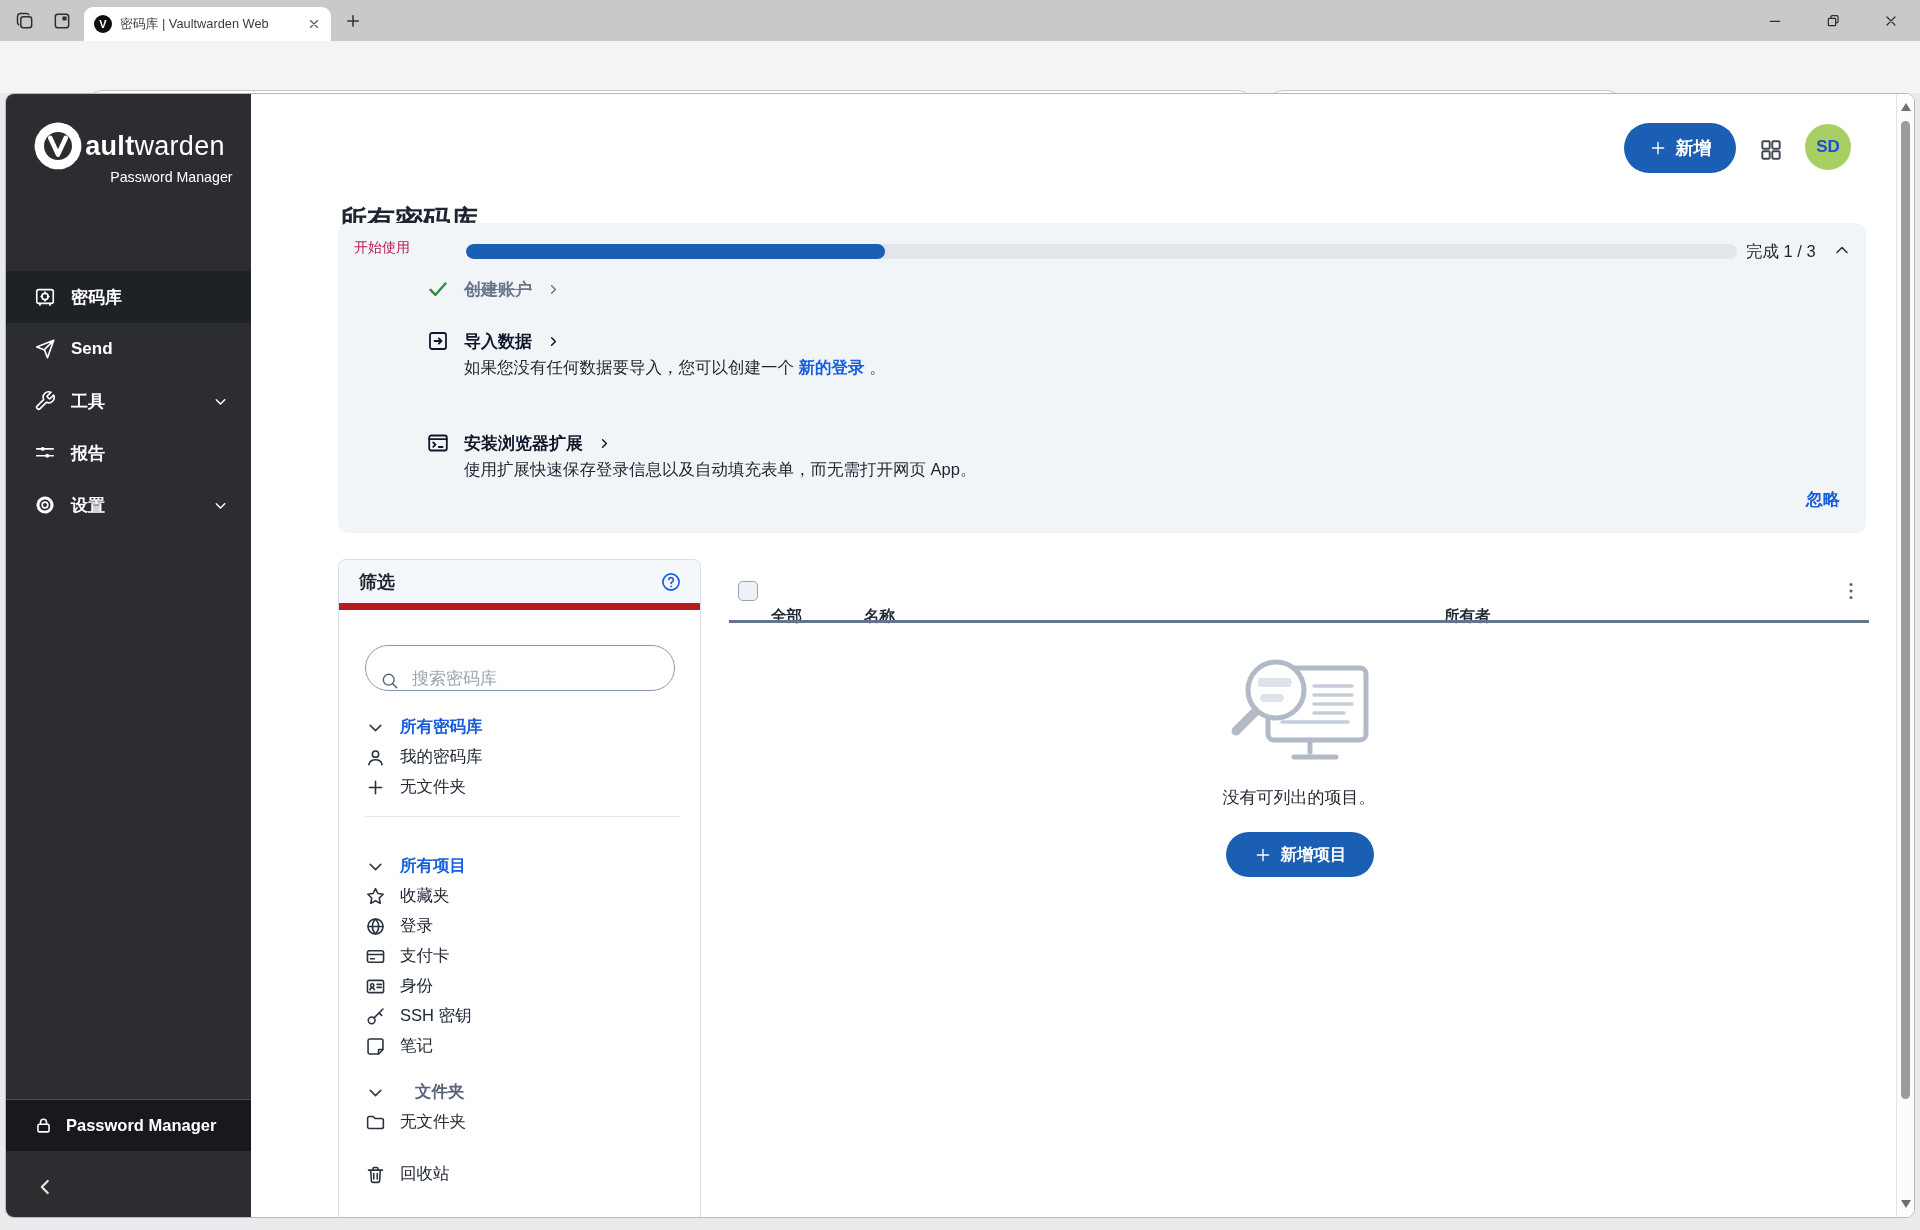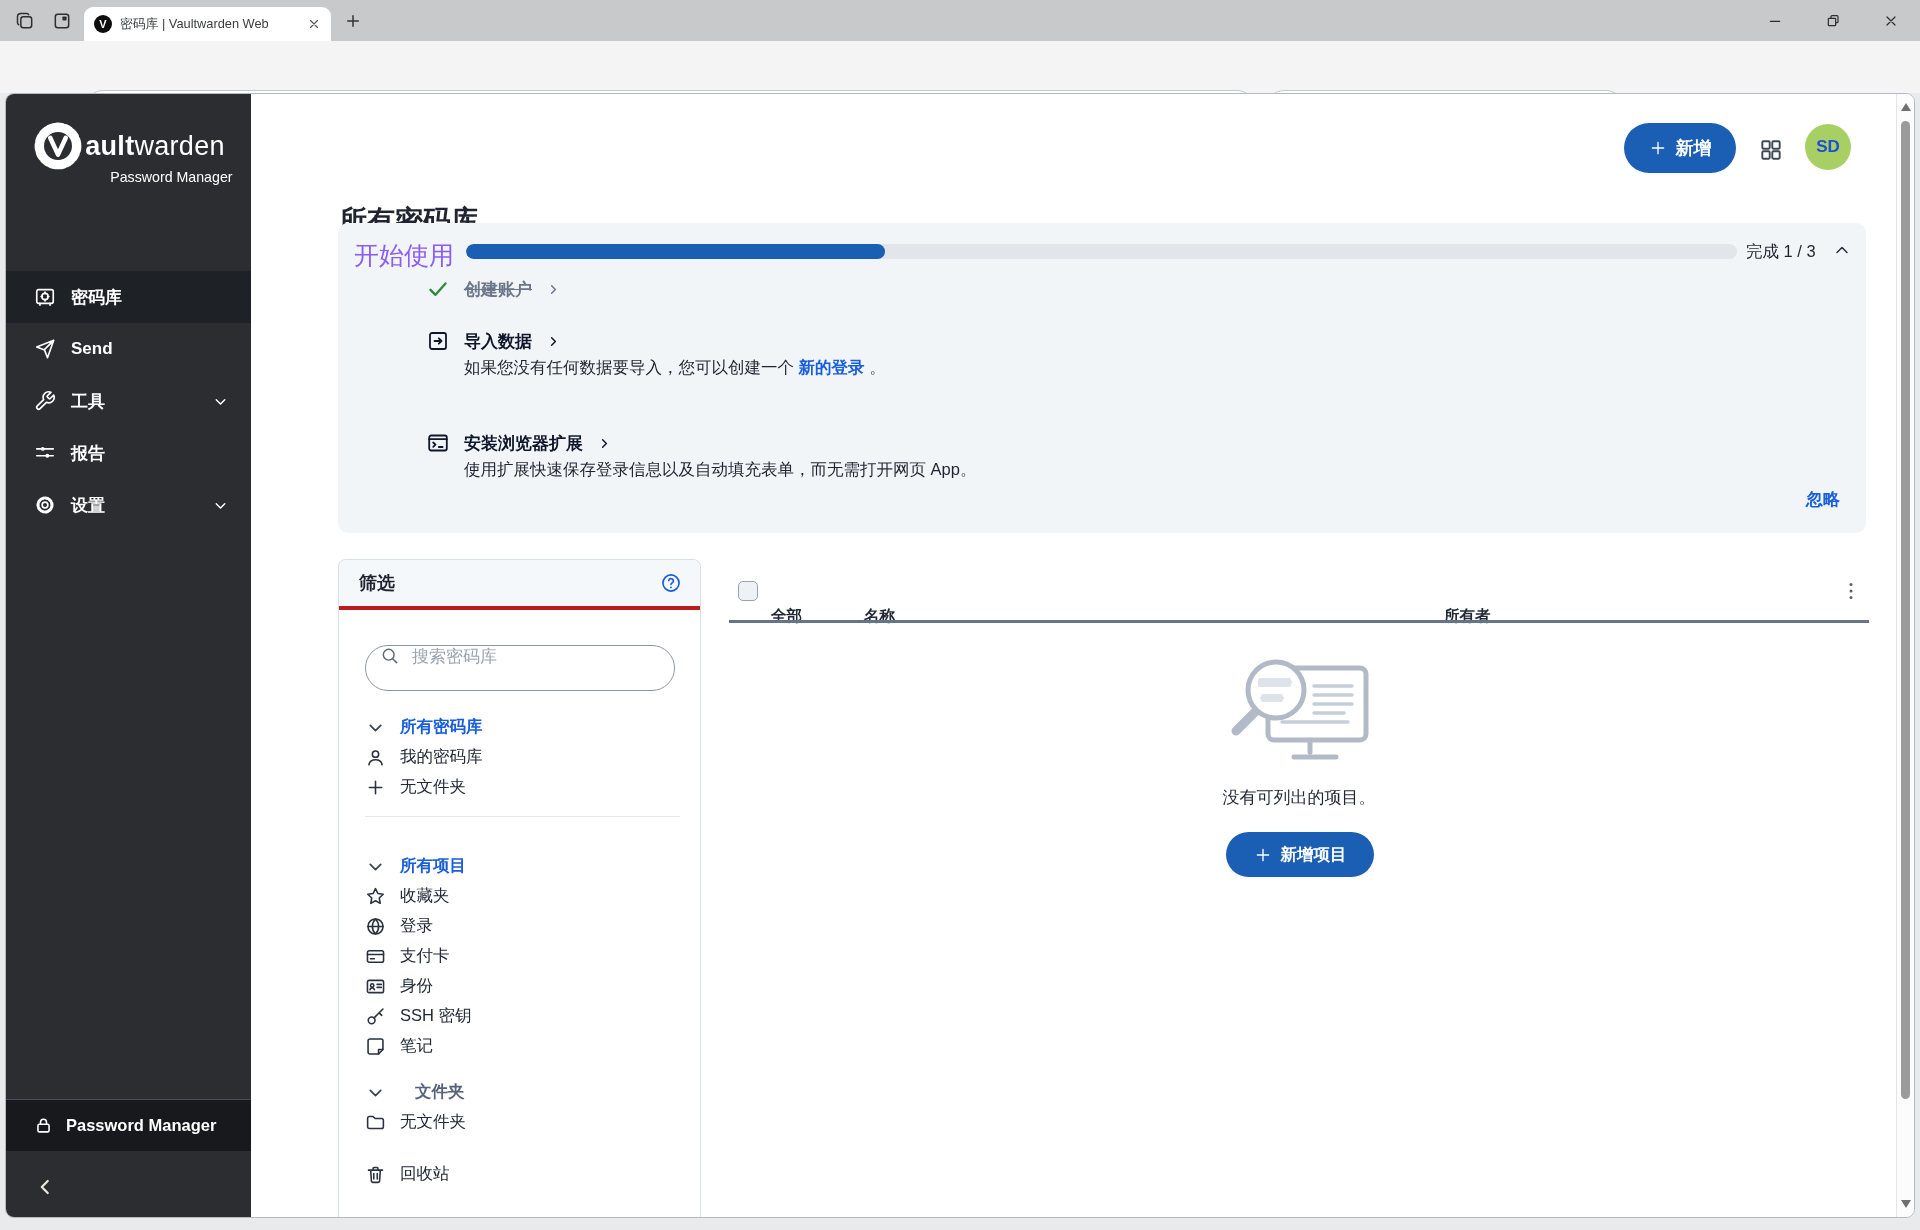--- a/index.html
+++ b/index.html
@@ -45,42 +45,42 @@
   .side-foot{position:absolute;left:0;right:0;top:1005px;height:52px;background:#17191d;border-top:1px solid #4a4d53;display:flex;align-items:center;gap:13px;padding-left:28px;color:#fff;font-size:16.5px;font-weight:700;box-sizing:border-box;}
   .side-collapse{position:absolute;left:28px;top:1082px;width:22px;height:22px;color:#ece7da;}
   
   .page-title{position:absolute;left:333px;top:108px;font-size:28px;font-weight:700;color:#1f2430;}
   .btn-new{position:absolute;left:1618px;top:29px;width:112px;height:50px;border-radius:26px;background:#1a5fb4;color:#fff;font-size:18px;font-weight:700;display:flex;align-items:center;justify-content:center;gap:9px;}
   .btn-new svg,.btn-empty svg{width:18px;height:18px;stroke-width:2.4;}
   .grid-btn{position:absolute;left:1752px;top:43px;width:26px;height:26px;color:#3f4854;}
   .avatar{position:absolute;left:1799px;top:30px;width:46px;height:46px;border-radius:50%;background:#a8cf63;color:#1d4ed8;font-size:17px;font-weight:700;display:flex;align-items:center;justify-content:center;}
   
   .card{position:absolute;left:332px;top:129px;width:1528px;height:310px;background:#f2f5f8;border-radius:10px;}
-  .ob-title{position:absolute;left:16px;top:16px;font-size:25px;color:#8b5cf6;}
+  .ob-title{position:absolute;left:16px;top:16px;font-size:14px;color:#be185d;}
   .ob-track{position:absolute;left:128px;top:21px;width:1271px;height:15px;border-radius:8px;background:#e2e6eb;overflow:hidden;}
   .ob-fill{height:100%;background:#1a5fb4;border-radius:8px;}
   .ob-count{position:absolute;left:1408px;top:18px;font-size:16.5px;color:#1f2430;}
   .ob-chev{position:absolute;left:1494px;top:17px;width:20px;height:20px;color:#27303e;}
   .step{position:absolute;left:88px;display:flex;align-items:center;gap:14px;height:28px;}
   .step .sic{width:24px;height:24px;flex:none;}
   .step .schev{width:15px;height:15px;stroke-width:2.4;}
   .step-lbl{font-size:17px;font-weight:700;}
   .step.todo{color:#0f172a;}
   .step.done{color:#2e8b3d;}
   .step.done .step-lbl,.step.done .schev{color:#6a7689;}
   .step.done .step-lbl{text-decoration:line-through;}
   .step-desc{position:absolute;left:126px;font-size:16.5px;color:#1f2430;}
   .step-desc .lnk{color:#175ddc;font-weight:700;}
   .dismiss{position:absolute;right:26px;bottom:22px;font-size:17px;font-weight:700;color:#175ddc;}
   
   .fpanel{position:absolute;left:332px;top:465px;width:363px;height:660px;background:#fff;border:1px solid #d9dfe6;border-bottom:none;border-radius:8px 8px 0 0;box-sizing:border-box;}
-  .fp-head{height:50px;background:#f5f8fa;border-bottom:4px solid #b91c1c;border-radius:8px 8px 0 0;display:flex;align-items:center;padding:0 18px 0 20px;box-sizing:border-box;}
+  .fp-head{height:50px;background:#f5f8fa;border-bottom:7px solid #b91c1c;border-radius:8px 8px 0 0;display:flex;align-items:center;padding:0 18px 0 20px;box-sizing:border-box;}
   .fp-title{font-size:18px;font-weight:700;color:#1f2430;flex:1;}
   .fp-help{width:22px;height:22px;color:#175ddc;}
-  .fp-search{position:absolute;left:26px;top:85px;width:310px;height:46px;border:1.5px solid #8b98a9;border-radius:23px;display:flex;align-items:flex-start;padding:0 14px;box-sizing:border-box;background:#fff;}
+  .fp-search{position:absolute;left:26px;top:85px;width:310px;height:46px;border:1.5px solid #8b98a9;border-radius:23px;display:flex;align-items:flex-end;padding:0 14px;box-sizing:border-box;background:#fff;}
   .fp-search svg{width:19px;height:19px;color:#5b6674;flex:none;}
   .fp-search input{border:none;outline:none;background:transparent;font-size:17px;color:#1f2430;margin-left:11px;width:240px;font-family:inherit;}
   .fp-search input::placeholder{color:#9aa4b0;}
   .fl-list{position:absolute;left:26px;right:20px;top:152px;}
   .fl-row{display:flex;align-items:center;height:30px;gap:14px;font-size:16.5px;color:#212836;}
   .fl-row .fic{width:21px;height:21px;flex:none;color:#2a3240;}
   .fl-row.hdr{font-weight:700;}
   .fl-row.hdr.link{color:#175ddc;}
   .fl-row.hdr.muted{color:#57637a;gap:29px;}
   .fl-row.hdr .fic{color:#3a4454;stroke-width:2;}

